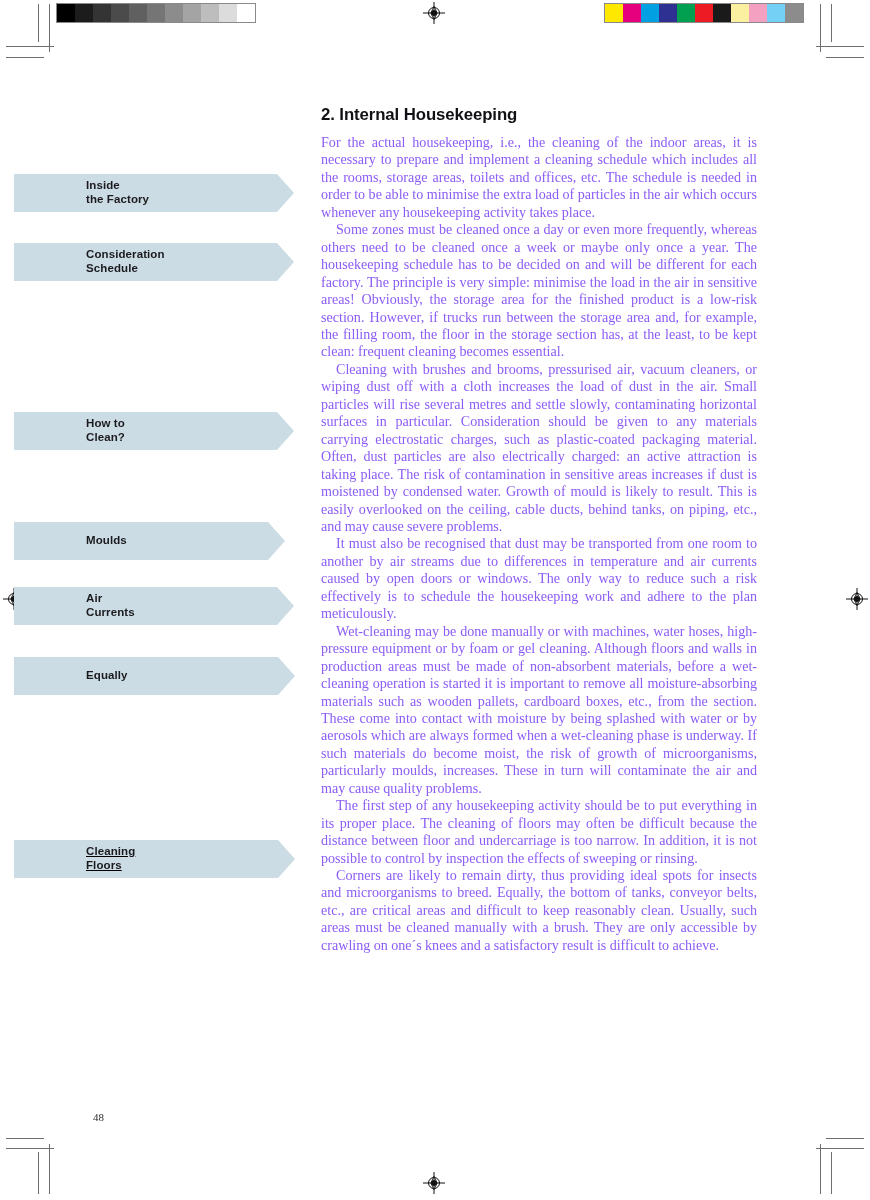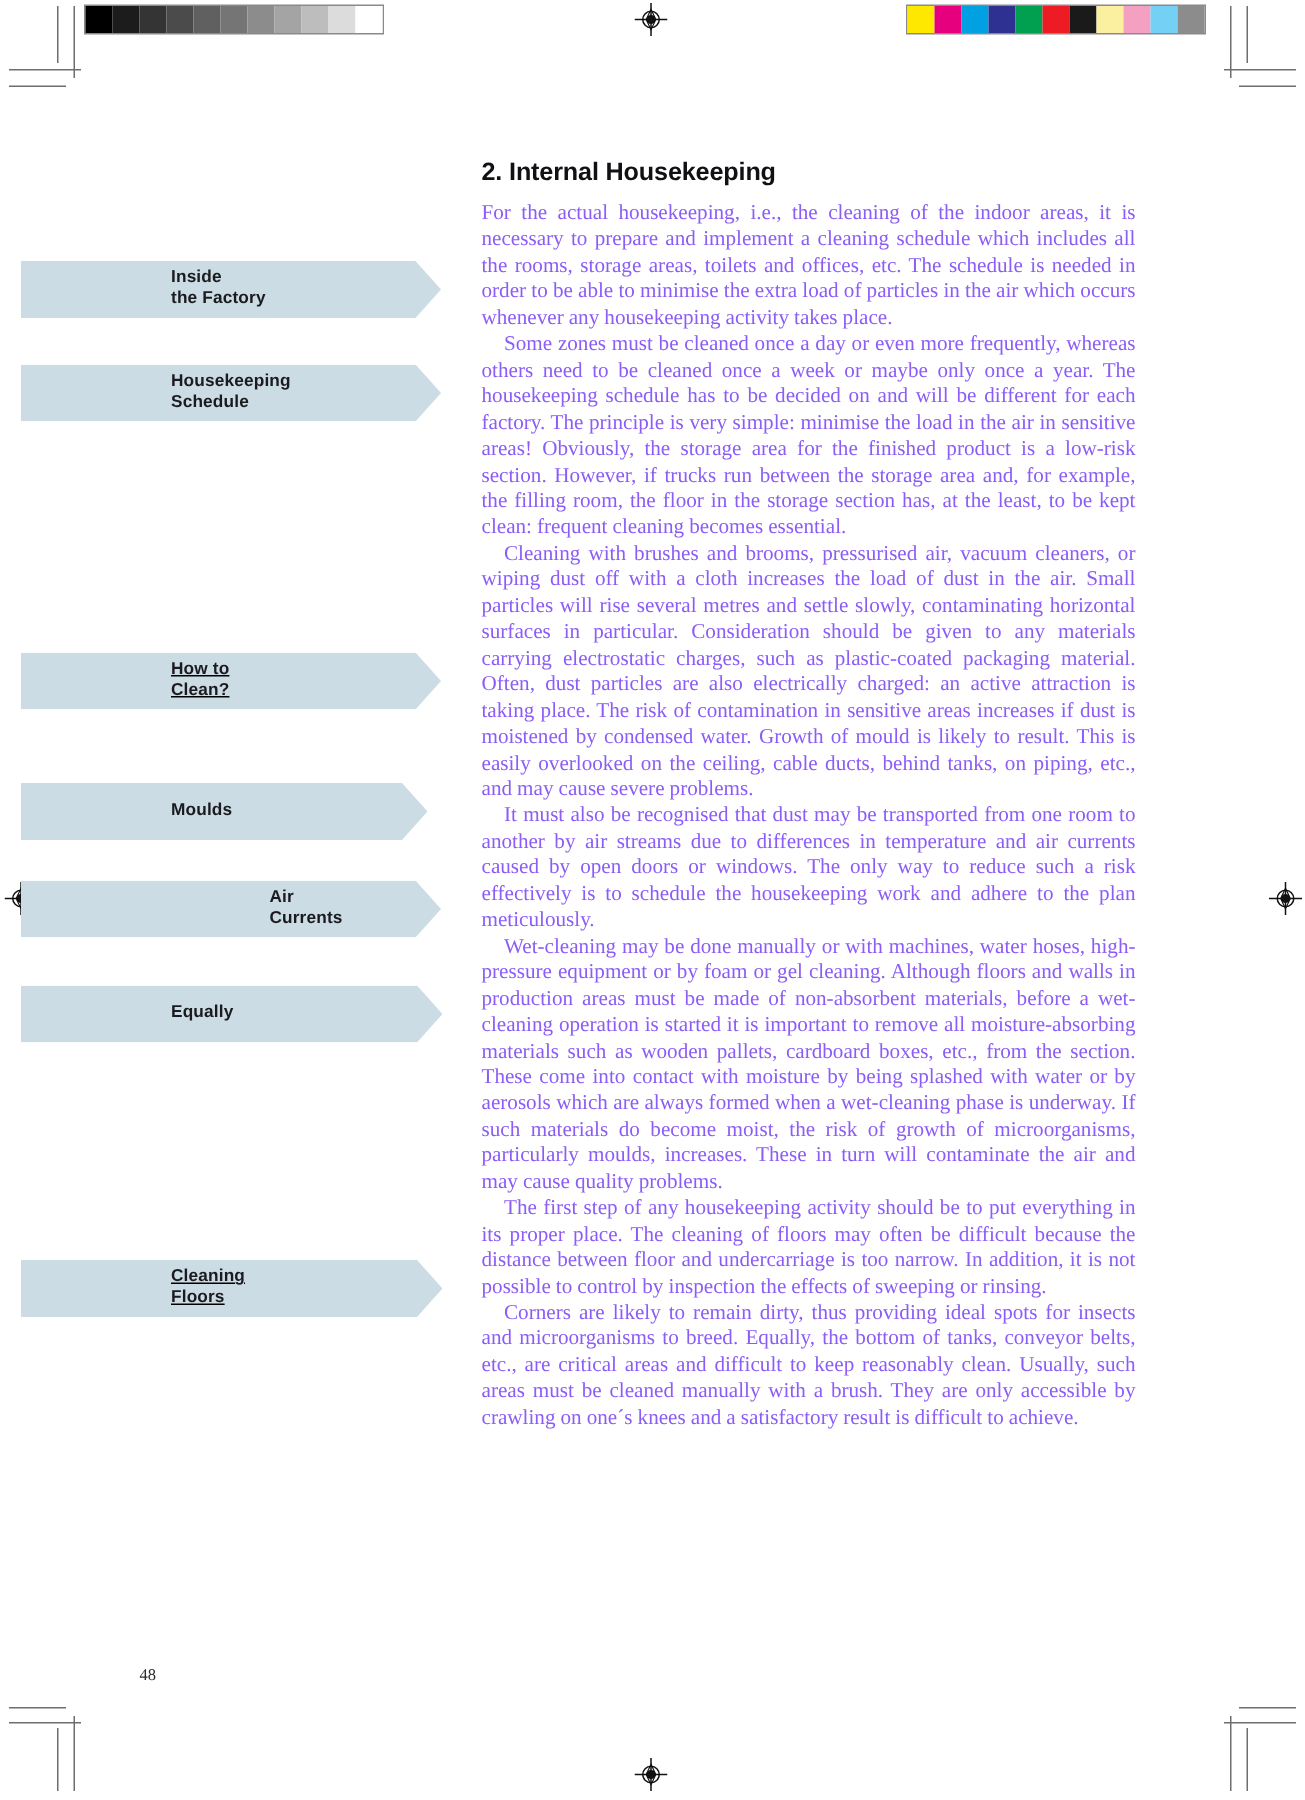--- a/index.html
+++ b/index.html
@@ -56,21 +56,21 @@
   .tab-shape {
     position: absolute;
     left: 0; top: 0;
     height: 38px;
     background: #ccdce4;
     clip-path: polygon(0 0, calc(100% - 17px) 0, 100% 50%, calc(100% - 17px) 100%, 0 100%);
   }
   .tab-label {
     position: relative;
     z-index: 2;
-    padding-left: 100px;
+    padding-left: 72px;
     font-family: "Liberation Sans", "DejaVu Sans", sans-serif;
     font-weight: bold;
     font-size: 11.5px;
     line-height: 13.6px;
     color: #1b1b1f;
     white-space: pre-line;
     letter-spacing: 0.1px;
   }
 
   
@@ -205,33 +205,33 @@
 <div class="page">
 
   <nav id="sidebar">
       <div class="tab" style="top: 174px; width: 280px;">
         <div class="tab-shape" style="width: 280px; background: rgb(204, 220, 228);"></div>
         <div class="tab-label">Inside
 the Factory</div>
       </div>
       <div class="tab" style="top: 243px; width: 280px;">
         <div class="tab-shape" style="width: 280px; background: rgb(204, 220, 228);"></div>
-        <div class="tab-label">Housekeeping
+        <div class="tab-label">Consideration
 Schedule</div>
       </div>
-      <div class="tab" style="top: 435px; width: 280px; text-decoration: underline;">
+      <div class="tab" style="top: 412px; width: 280px;">
         <div class="tab-shape" style="width: 280px; background: rgb(204, 220, 228);"></div>
         <div class="tab-label">How to
 Clean?</div>
       </div>
       <div class="tab" style="top: 522px; width: 271px;">
         <div class="tab-shape" style="width: 271px; background: rgb(204, 220, 228);"></div>
         <div class="tab-label">Moulds</div>
       </div>
-      <div class="tab" style="top: 587px; width: 280px; justify-content: center;">
+      <div class="tab" style="top: 587px; width: 280px;">
         <div class="tab-shape" style="width: 280px; background: rgb(204, 220, 228);"></div>
         <div class="tab-label">Air
 Currents</div>
       </div>
       <div class="tab" style="top: 657px; width: 281px;">
         <div class="tab-shape" style="width: 281px; background: rgb(204, 220, 228);"></div>
         <div class="tab-label">Equally</div>
       </div>
       <div class="tab" style="top: 840px; width: 281px; text-decoration: underline;">
         <div class="tab-shape" style="width: 281px; background: rgb(204, 220, 228);"></div>

